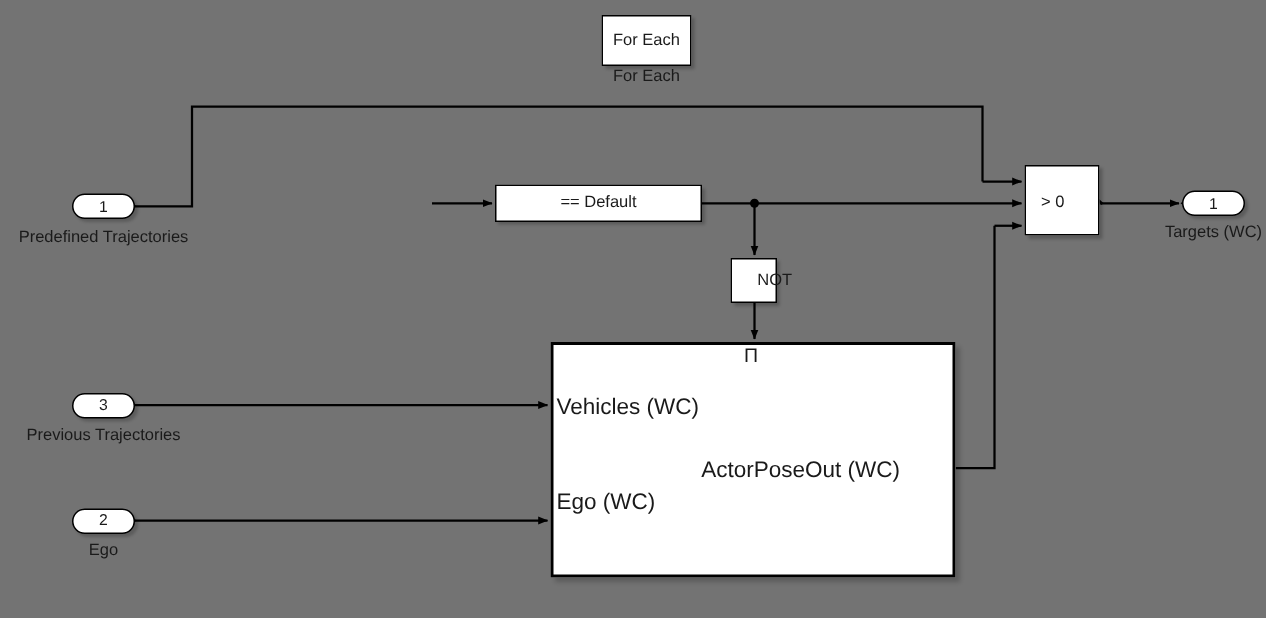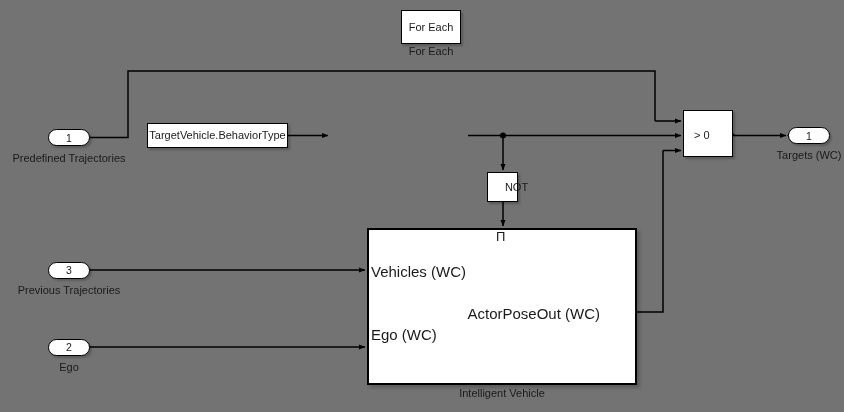--- a/index.html
+++ b/index.html
@@ -178,38 +178,37 @@
     <g>
       <path d="M797,128.5 L788,135.5 L797,142.5" fill="none" stroke="#000000" stroke-width="1.2"></path>
     </g>
   </svg>
 
   <div class="block" style="left:401px; top:10px; width:60px; height:34px;">
     <span class="block-label-in">For Each</span>
   </div>
   <div class="block-caption" style="left:391px; top:45px; width:80px;">For Each</div>
 
-  <div class="block" style="left:147px; top:123px; width:141px; height:25px;">
-    <span class="block-label-in">TargetVehicle.BehaviorType</span>
-  </div>
-
+
+  <div class="block" style="left:330px; top:123px; width:138px; height:25px;">
+    <span class="block-label-in">== Default</span>
+  </div>
 
   <div class="block" style="left:487px; top:172px; width:31px; height:30px;padding-left:28px;">
     <span class="not-text">NOT</span>
   </div>
 
   <div class="switch-block" style="left:683px; top:110px; width:50px; height:47px;"></div>
   <div class="switch-crit" style="left:694px; top:129px;"><span>&gt; 0</span></div>
 
   <div class="subsystem" style="left:367px; top:228px; width:270px; height:157px;"></div>
   <div class="port-label" style="left:496px; top:230px; font-size:13px; line-height:1;"><span>Π</span></div>
   <div class="port-label" style="left:371px; top:263px;"><span>Vehicles (WC)</span></div>
   <div class="port-label" style="left:371px; top:326px;"><span>Ego (WC)</span></div>
   <div class="port-label" style="left:600px; top:305px; transform:translateX(-100%);"><span>ActorPoseOut (WC)</span></div>
-  <div class="block-caption" style="left:412px; top:387px; width:180px;">Intelligent Vehicle</div>
 
   <div class="io-port" style="left:48px; top:129px; width:42px; height:17px;">
     <span>1</span>
   </div>
   <div class="io-caption" style="left:-11px; top:152px; width:160px;">Predefined Trajectories</div>
 
   <div class="io-port" style="left:48px; top:261.5px; width:42px; height:17px;">
     <span>3</span>
   </div>
   <div class="io-caption" style="left:-9px; top:284px; width:156px;">Previous Trajectories</div>

